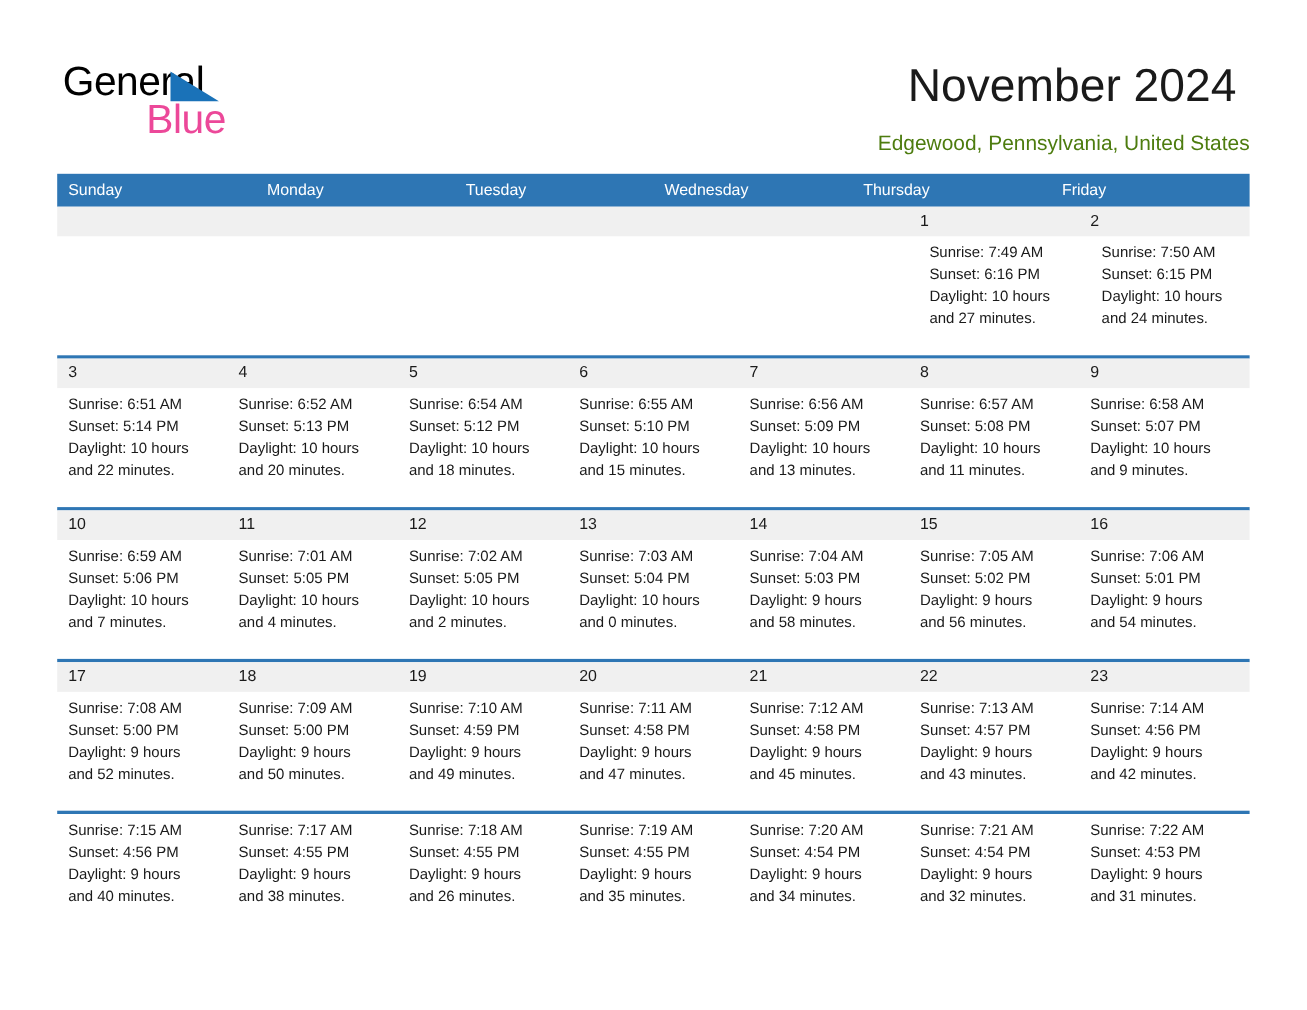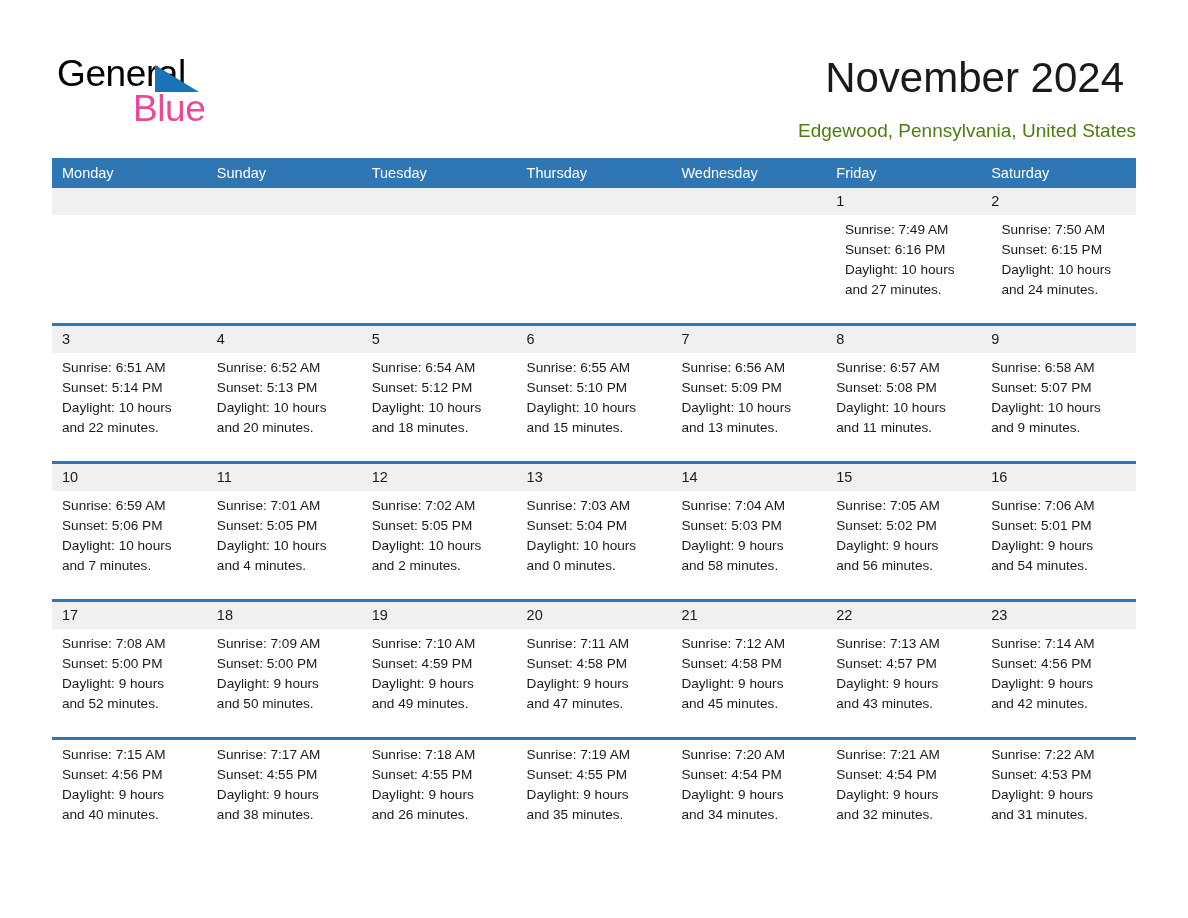--- a/index.html
+++ b/index.html
@@ -168,27 +168,26 @@
 
     <div class="title-block">
       <h1 class="month-title">November 2024</h1>
       <h2 class="location-title">Edgewood, Pennsylvania, United States</h2>
     </div>
 
   </div>
 
   <div class="calendar">
     <div class="weekday-row">
+        <div class="weekday">Sunday</div>
         <div class="weekday">Monday</div>
-        <div class="weekday">Sunday</div>
         <div class="weekday">Tuesday</div>
+        <div class="weekday">Wednesday</div>
         <div class="weekday">Thursday</div>
-        <div class="weekday">Wednesday</div>
         <div class="weekday">Friday</div>
-        <div class="weekday">Saturday</div>
       </div>
     <div id="weeks-container">
         <div class="week-row first">
           <div class="daynum-band">
             <div class="daynum"></div>
             <div class="daynum"></div>
             <div class="daynum"></div>
             <div class="daynum"></div>
             <div class="daynum"></div>
             <div class="daynum">1</div>

